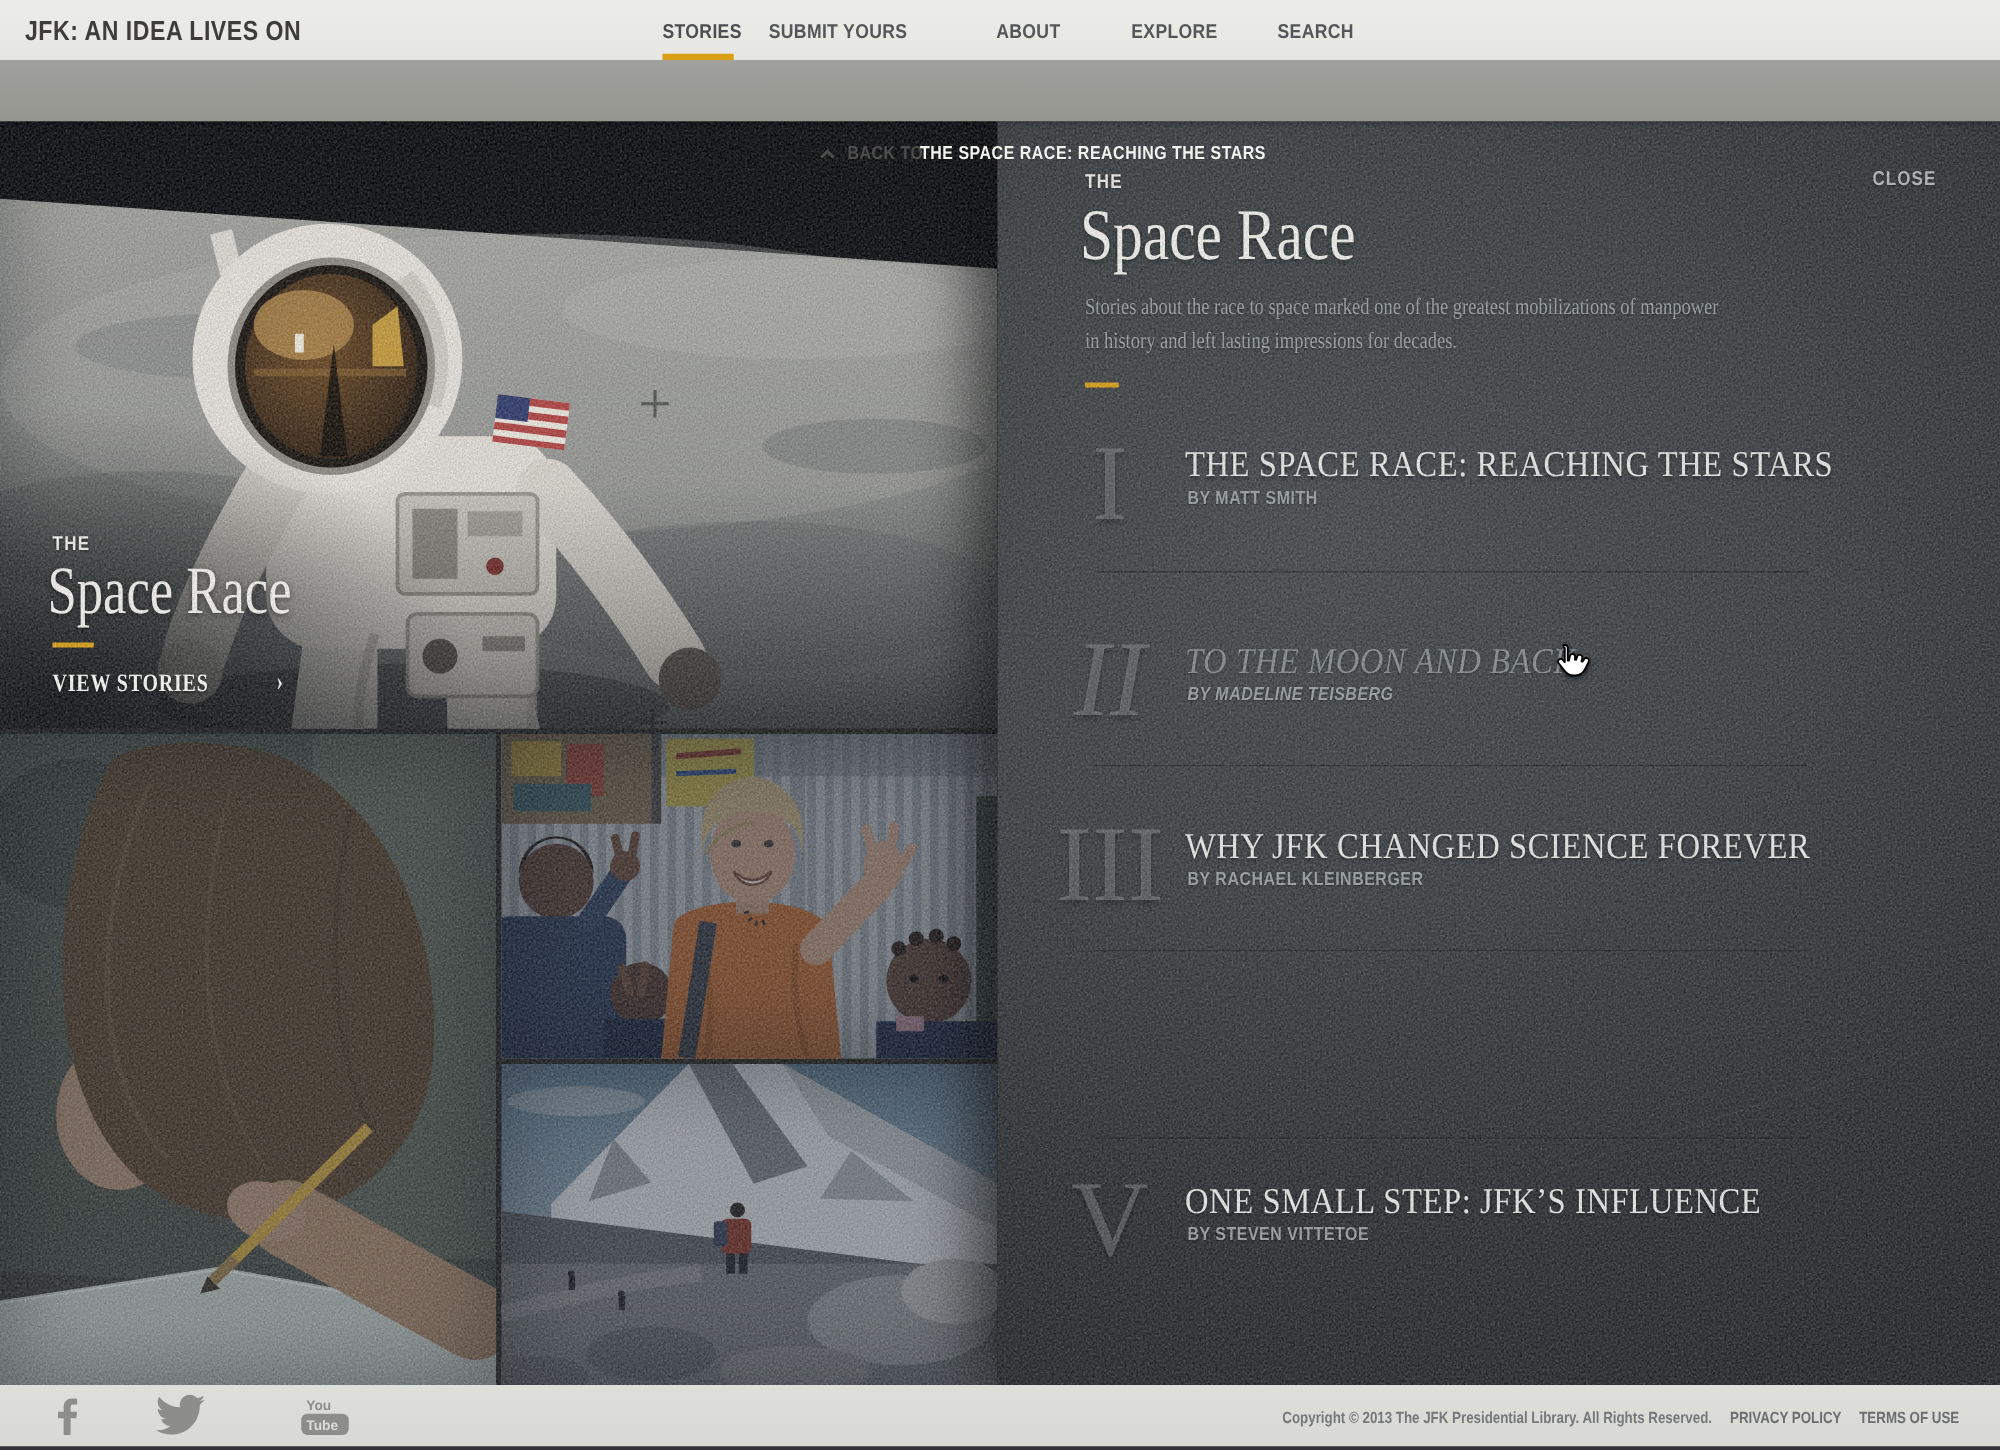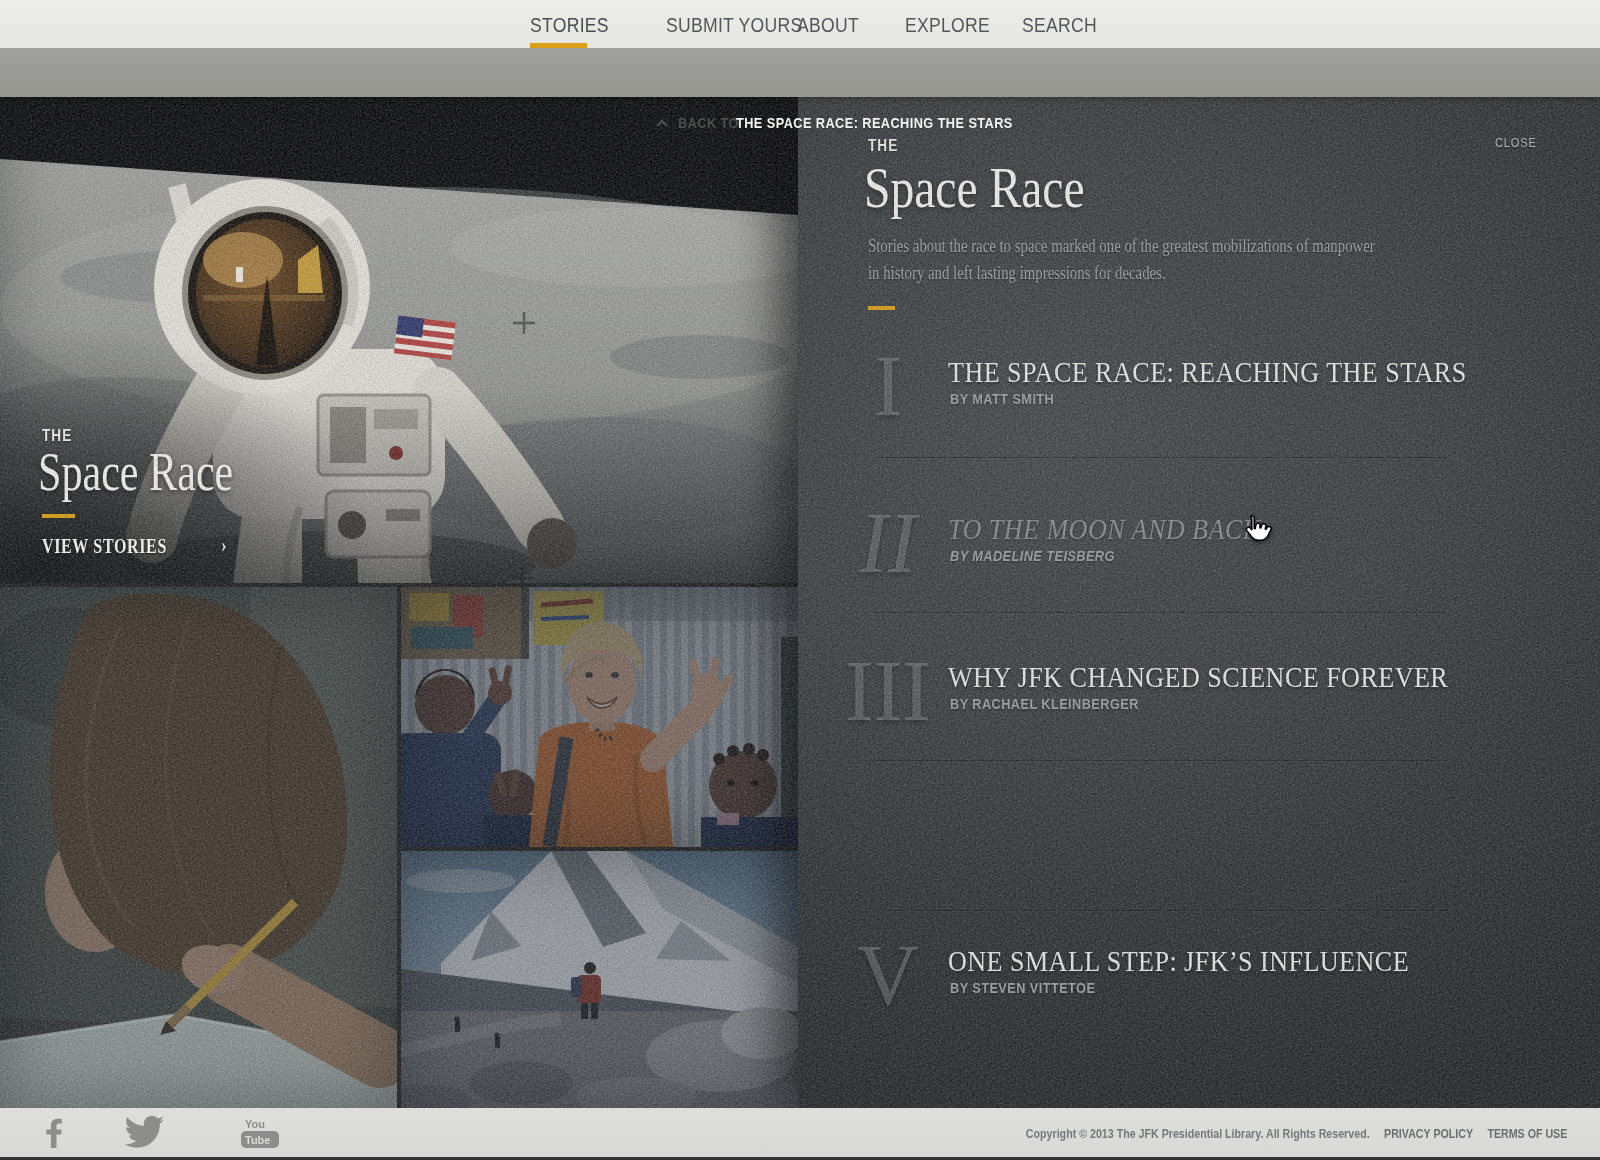--- a/index.html
+++ b/index.html
@@ -7,25 +7,25 @@
   .page { position:relative; width:1600px; height:1160px; overflow:hidden;
           background:#1c1e20; font-family:"Liberation Sans", sans-serif; }
   .cond { display:inline-block; transform:scaleX(.85); transform-origin:left center; white-space:nowrap; }
 
   
   .header { position:absolute; left:0; top:0; width:1600px; height:48px;
             background:linear-gradient(#ecece9,#e6e6e3); z-index:300; }
   .logo { position:absolute; left:20px; top:0; height:48px; line-height:50px;
           font-size:22px; font-weight:bold; letter-spacing:.5px; color:#3e3d3b; cursor:pointer; }
   .logo .cond { transform:scaleX(.84); }
-  .nav-item { position:absolute; top:0; height:48px; line-height:51px; font-size:20px;
-              font-weight:normal; letter-spacing:.3px; color:#55565a; cursor:pointer; }
+  .nav-item { position:absolute; top:0; height:48px; line-height:51px; font-size:16px;
+              font-weight:bold; letter-spacing:.3px; color:#55565a; cursor:pointer; }
   .nav-item .cond { transform:scaleX(.88); }
   .nav-stories { left:530px; color:#4c4d51; }
-  .nav-submit  { left:666px; }
+  .nav-submit  { left:615px; }
   .nav-about   { left:797px; }
   .nav-explore { left:905px; }
   .nav-search  { left:1022px; }
   .nav-underline { position:absolute; left:530px; top:43px; width:57px; height:5px; background:#d9a017; }
 
   
   .backbar { position:absolute; left:0; top:48px; width:1600px; height:49px;
              background:linear-gradient(#a0a19d,#95968f); z-index:290;
              box-shadow:0 2px 5px rgba(0,0,0,.25); cursor:pointer; }
   .backbar .chev { position:absolute; left:655px; top:71px; }
@@ -60,21 +60,21 @@
   .hero-cta .arrow { display:inline-block; margin-left:22px; transform:scaleX(.7) translateY(-1px); font-size:22px; }
 
   
   .panel { position:absolute; left:798px; top:97px; width:802px; height:1011px; z-index:40;
     background:
       radial-gradient(ellipse 950px 720px at 32% 33%, #45494c 0%, #3a3e41 42%, #2d3033 72%, #242628 100%);
     box-shadow:-26px 0 44px -8px rgba(0,0,0,.55); }
   .panel .scratch { position:absolute; width:420px; height:1px; background:rgba(255,255,255,.05); pointer-events:none; }
   .panel .sc1 { left:330px; top:300px; transform:rotate(27deg); }
   .panel .sc2 { left:430px; top:760px; transform:rotate(-18deg); width:520px; }
-  .panel-close { position:absolute; right:56px; top:38px; font-size:13px; font-weight:normal; color:#b6babb;
+  .panel-close { position:absolute; right:42px; top:38px; font-size:16px; font-weight:bold; color:#b6babb;
                  letter-spacing:1px; cursor:pointer; text-shadow:0 1px 2px rgba(0,0,0,.6); }
   .panel-kicker { position:absolute; left:70px; top:40px; font-size:16px; font-weight:bold; color:#eceae6;
                   letter-spacing:1.2px; text-shadow:0 1px 2px rgba(0,0,0,.5); }
   .panel-title { position:absolute; left:66px; top:58px; font-family:"Liberation Serif","DejaVu Serif",serif;
                  font-size:58px; line-height:1.15; color:#f2f1ed; text-shadow:0 2px 5px rgba(0,0,0,.5);
                  transform:scaleX(.82); transform-origin:left top; white-space:nowrap; }
   .panel-desc { position:absolute; left:70px; top:136px; width:645px;
                 font-family:"Liberation Serif","DejaVu Serif",serif; font-size:18.5px; line-height:27px;
                 color:#9ba1a3; text-shadow:0 1px 2px rgba(0,0,0,.55);
                 transform:scaleX(.8); transform-origin:left top; }
@@ -377,20 +377,21 @@
     </filter>
     <filter id="grainD">
       <feTurbulence type="fractalNoise" baseFrequency="0.7" numOctaves="2" seed="21" stitchTiles="stitch"></feTurbulence>
       <feColorMatrix type="matrix" values="0 0 0 0 0  0 0 0 0 0  0 0 0 0 0  0.35 0.35 0.35 0 -0.38"></feColorMatrix>
     </filter>
     <rect width="1600" height="1011" filter="url(#grainF)" opacity="0.5"></rect>
     <rect width="1600" height="1011" filter="url(#grainD)" opacity="0.45"></rect>
   </svg>
 
   <div class="header">
+    <div class="logo"><span class="cond">JFK: AN IDEA LIVES ON</span></div>
     <div class="nav-item nav-stories"><span class="cond">STORIES</span></div>
     <div class="nav-item nav-submit"><span class="cond">SUBMIT YOURS</span></div>
     <div class="nav-item nav-about"><span class="cond">ABOUT</span></div>
     <div class="nav-item nav-explore"><span class="cond">EXPLORE</span></div>
     <div class="nav-item nav-search"><span class="cond">SEARCH</span></div>
     <div class="nav-underline"></div>
   </div>
 
   <div class="backbar">
     <svg class="chev" width="14" height="9">

